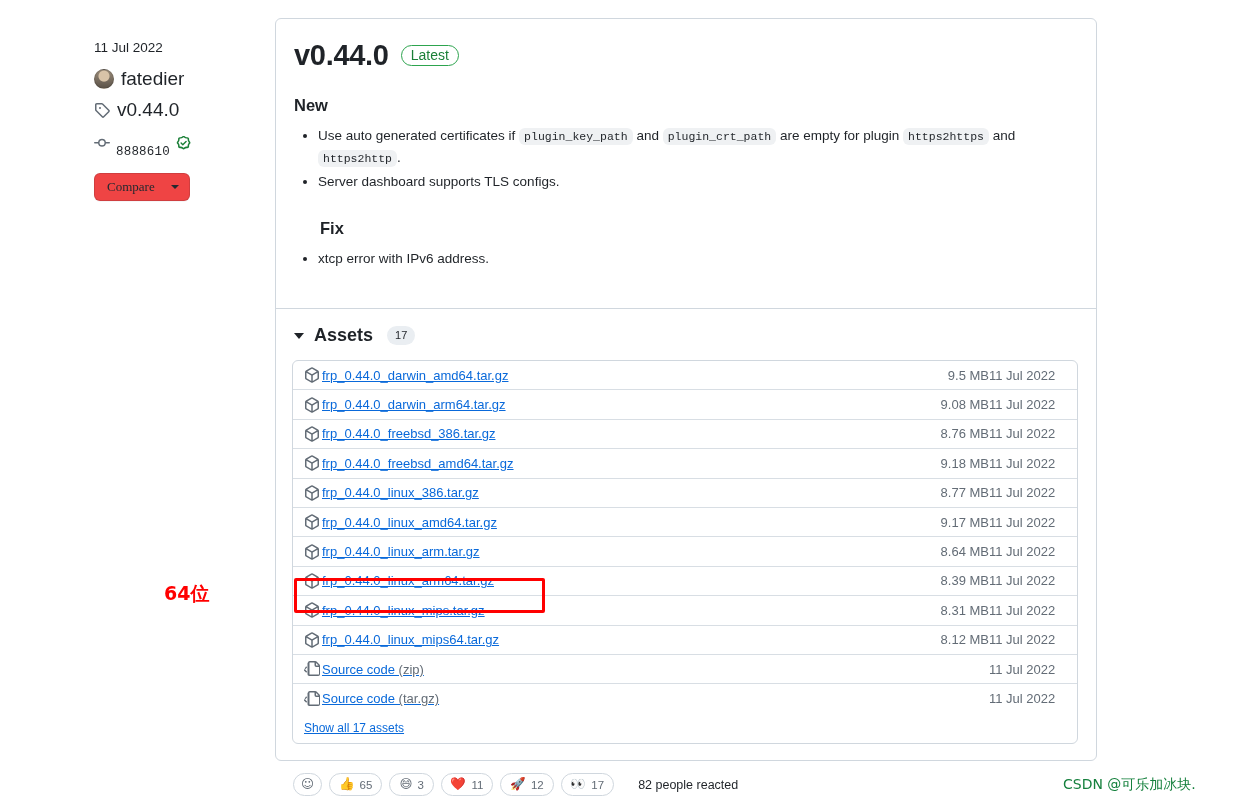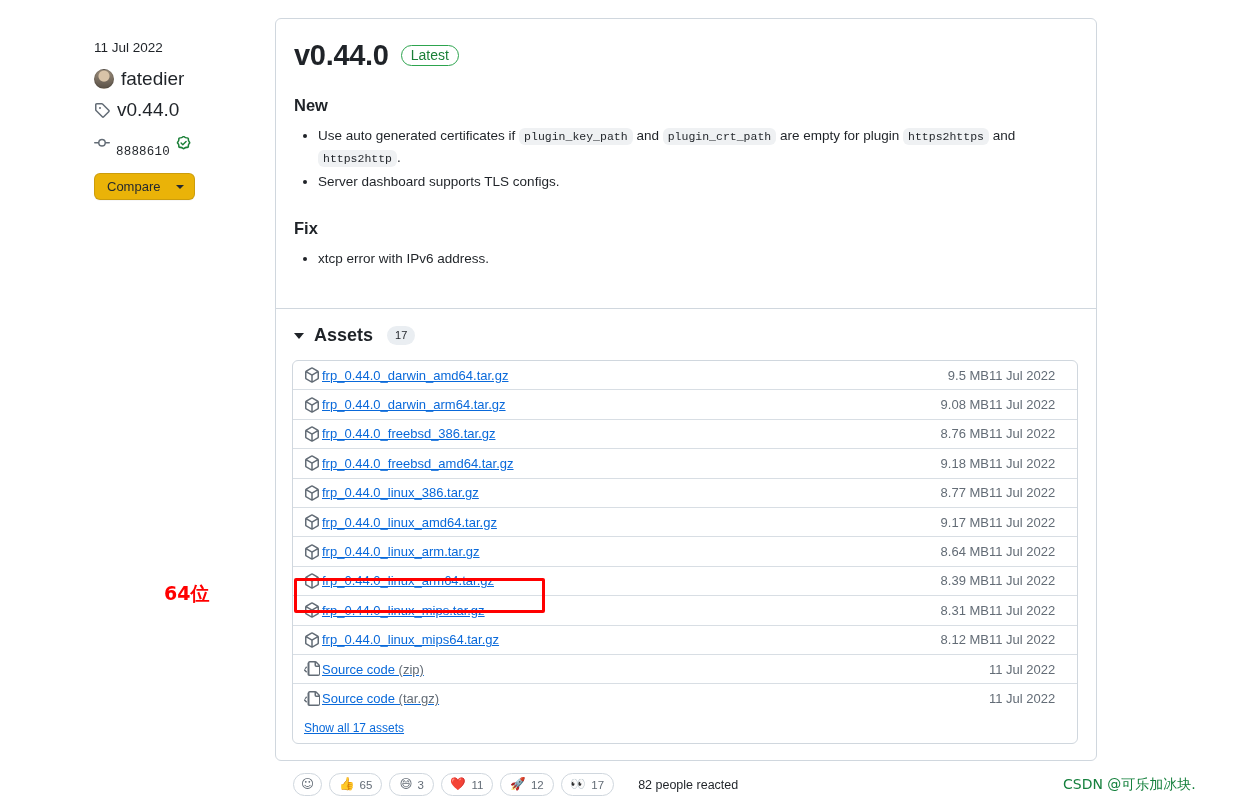--- a/index.html
+++ b/index.html
@@ -29,24 +29,25 @@
   .icon-svg { display: block; }
   .side-row-tag { margin-bottom: 6px; }
   .side-row-commit { margin-bottom: 14px; gap: 6px; }
   .commit-hash { font-family: "Liberation Mono", monospace; font-size: 12.5px; color: #1f2328; letter-spacing: .2px; margin-top: 18px; }
   .verified { width: 15px; height: 15px; flex: 0 0 auto; }
   .compare-btn {
     display: inline-flex; align-items: center; gap: 16px;
     padding: 5px 10px 5px 12px;
     border: 1px solid rgba(31,35,40,0.15);
     border-radius: 6px;
-    background: #eab308;
+    background: #ef4444;
     font-size: 13px; color: #24292f;
     box-shadow: 0 1px 0 rgba(31,35,40,0.04);
     cursor: pointer;
+    font-family: Liberation Serif, serif;
   }
   .caret-down {
     width: 0; height: 0;
     border-left: 4px solid transparent;
     border-right: 4px solid transparent;
     border-top: 4px solid #24292f;
   }
 
   
   #annotation {
@@ -70,21 +71,21 @@
   }
   #body-section { padding: 22px 18px 20px 18px; border-bottom: 1px solid #d0d7de; min-height: 290px; }
   .title-row { display: flex; align-items: center; gap: 12px; margin-bottom: 26px; }
   .rel-title { font-size: 29px; font-weight: bold; letter-spacing: -0.3px; line-height: 1; }
   .latest-badge {
     border: 1px solid #2da44e; color: #1a7f37;
     border-radius: 2em; padding: 0 9px;
     font-size: 14px; line-height: 1.3; white-space: nowrap;
   }
   .md-h { font-size: 16.5px; font-weight: bold; margin: 0 0 10px 0; }
-  .md-h.fix { margin-top: 26px; }
+  .md-h.fix { margin-top: 26px; margin-left: 26px; }
   ul.md-list { margin: 0; padding-left: 24px; }
   ul.md-list li { font-size: 13.5px; line-height: 1.62; margin-bottom: 2px; }
   code.inline {
     font-family: "Liberation Mono", monospace;
     font-size: 11.5px;
     background: #eff1f3;
     border-radius: 6px;
     padding: 2px 5px;
     white-space: nowrap;
   }

